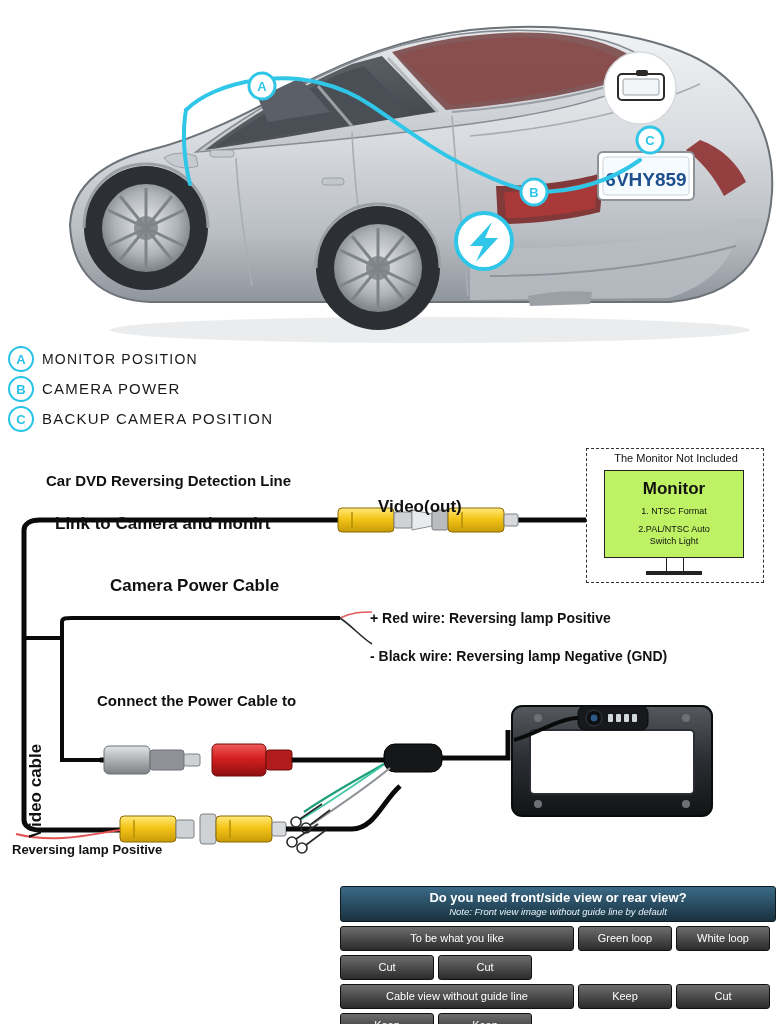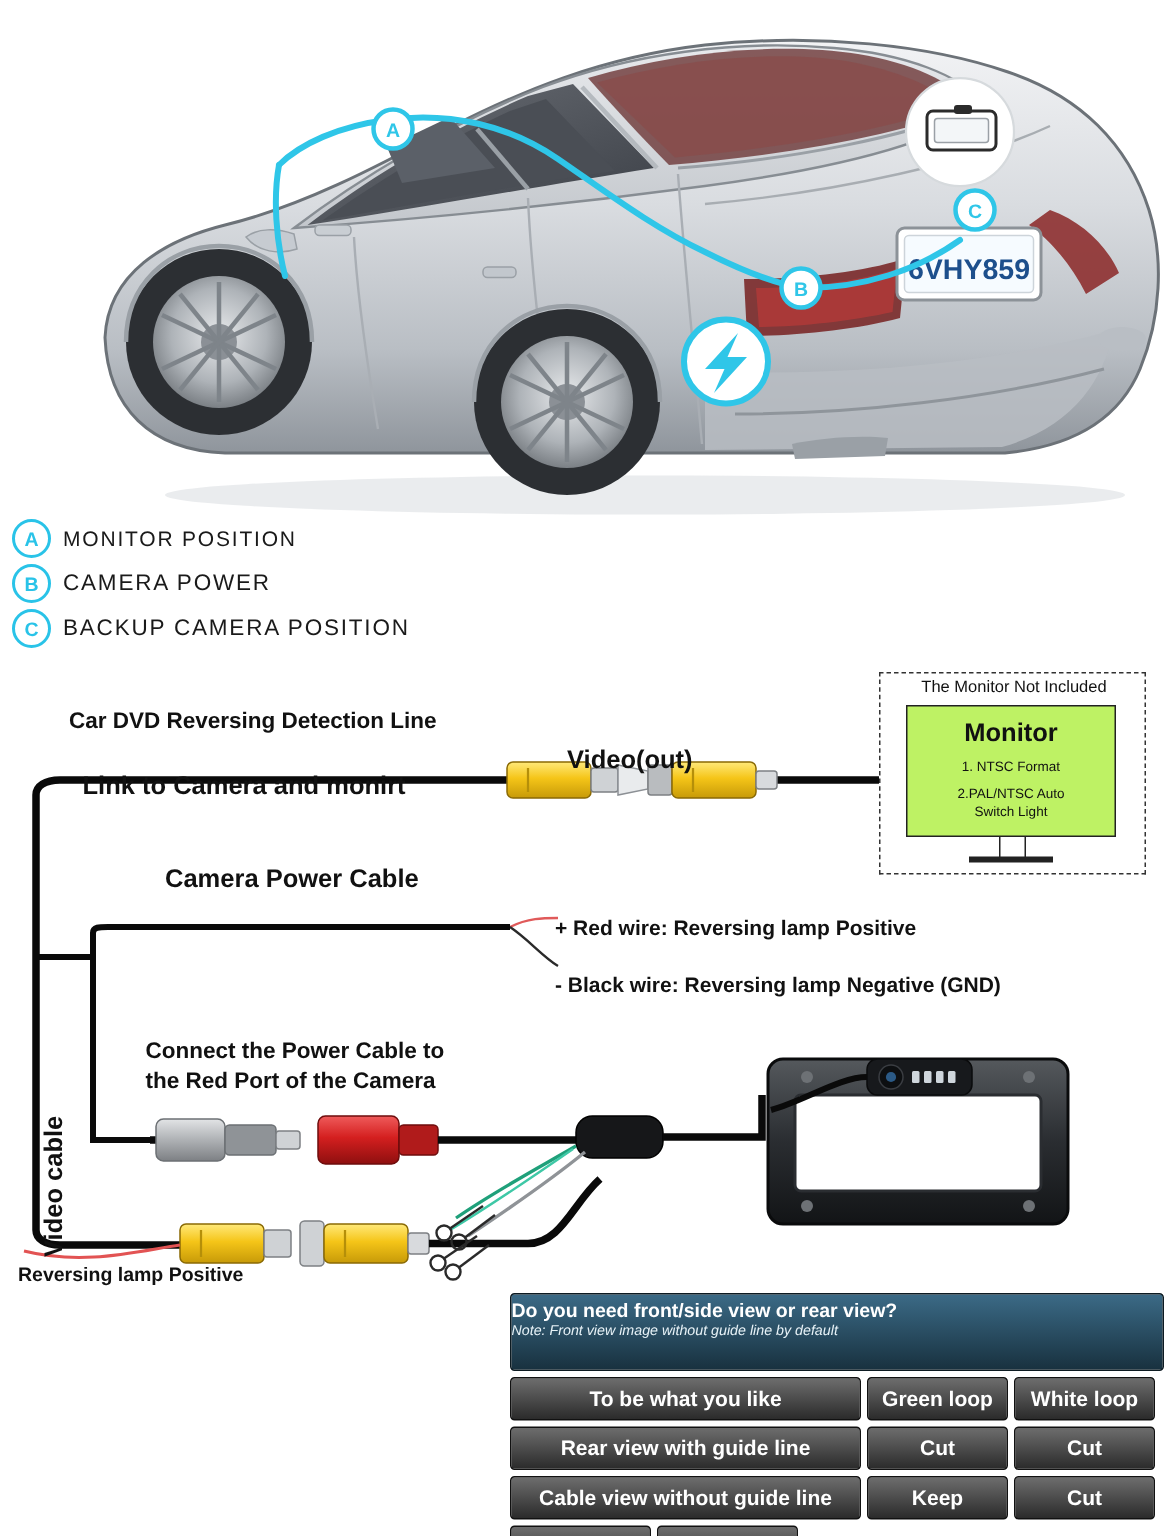--- a/index.html
+++ b/index.html
@@ -114,41 +114,43 @@
   }
 
   
   #options-table {
     left: 340px; top: 862px; width: 436px; height: 158px;
   }
   .opt-header {
     background: linear-gradient(#3b6a86, #18313f);
     border: 1px solid #0d1b22;
     color: #fff;
-    padding: 3px 0 20px 0;
+    text-align: center;
+    padding: 3px 0 4px 0;
     border-radius: 3px;
+    margin-top: 24px;
   }
   .opt-header .h1 {
     font-size: 13px; font-weight: bold; color: #fff;
   }
   .opt-header .h2 {
     font-size: 9.5px; font-style: italic; color: #e7f2f7; margin-top: 1px;
   }
   .opt-row {
     display: flex;
     gap: 4px;
     margin-top: 4px;
   }
   .opt-cell {
     background: linear-gradient(#6d6d6d, #2b2b2b);
     border: 1px solid #111;
     border-radius: 3px;
     color: #ffffff;
-    font-size: 14px;
-    font-weight: bold;
+    font-size: 11px;
+    font-weight: normal;
     text-align: center;
     padding: 5px 2px 6px 2px;
     box-sizing: border-box;
   }
   .opt-cell.c1 { width: 234px; }
   .opt-cell.c2 { width: 94px; }
   .opt-cell.c3 { width: 94px; }
 
   
   #plate-frame { left: 508px; top: 700px; width: 208px; height: 130px; }
@@ -413,21 +415,20 @@
   </svg>
 
   <div class="wlabel" style="left:46px; top:472px;">Car DVD Reversing Detection Line</div>
   <div class="wlabel" style="left:55px; top:514px; font-size:17px;">Link to Camera and monirt</div>
   <div class="wlabel" style="left:378px; top:497px; font-size:17px;">Video(out)</div>
   <div class="wlabel vertical" style="left:26px; top:838px; font-size:17px;">Video cable</div>
   <div class="wlabel" style="left:110px; top:576px; font-size:17px;">Camera Power Cable</div>
   <div class="wlabel" style="left:370px; top:610px; font-size:14px;">+ Red wire: Reversing lamp Positive</div>
   <div class="wlabel" style="left:370px; top:648px; font-size:14px;">- Black wire: Reversing lamp Negative (GND)</div>
   <div class="wlabel" style="left:97px; top:692px; font-size:15px;">Connect the Power Cable to</div>
-  <div class="wlabel" style="left:97px; top:712px; font-size:15px;">the Red Port of the Camera</div>
   <div class="wlabel" style="left:12px; top:842px; font-size:13px;">Reversing lamp Positive</div>
 
   <div class="abs" id="monitor-box"></div>
   <div id="monitor-caption">The Monitor Not Included</div>
   <div id="monitor-screen">
     <div class="mtitle">Monitor</div>
     <div class="mline">1. NTSC Format</div>
     <div class="mline">2.PAL/NTSC Auto</div>
     <div class="mline" style="margin-top:0;">Switch Light</div>
   </div>
@@ -461,21 +462,20 @@
       <div class="h1">Do you need front/side view or rear view?</div>
       <div class="h2">Note: Front view image without guide line by default</div>
     </div>
 
     <div class="opt-row">
       <div class="opt-cell c1">To be what you like</div>
       <div class="opt-cell c2">Green loop</div>
       <div class="opt-cell c3">White loop</div>
     </div>
     <div class="opt-row">
-      <div class="opt-cell c1">Rear view with guide line</div>
       <div class="opt-cell c2">Cut</div>
       <div class="opt-cell c3">Cut</div>
     </div>
     <div class="opt-row">
       <div class="opt-cell c1">Cable view without guide line</div>
       <div class="opt-cell c2">Keep</div>
       <div class="opt-cell c3">Cut</div>
     </div>
     <div class="opt-row">
       <div class="opt-cell c2">Keep</div>

